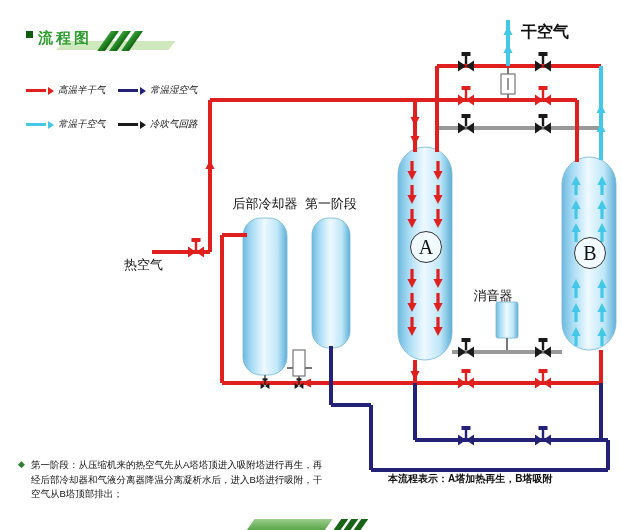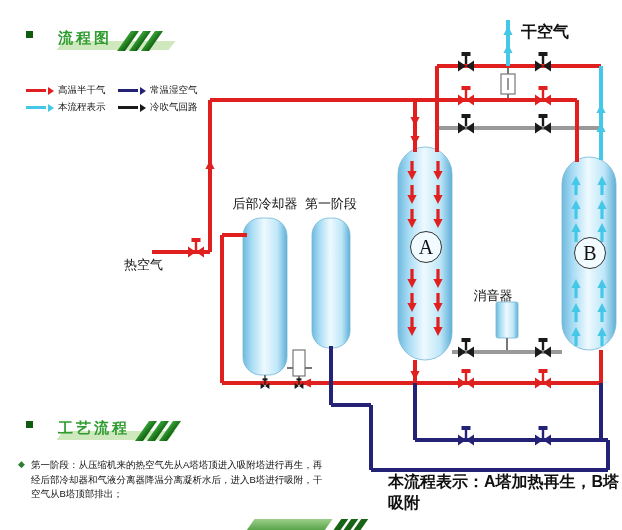--- a/index.html
+++ b/index.html
@@ -6,28 +6,28 @@
   .page{position:relative;width:622px;height:530px;background:#ffffff;overflow:hidden;
         font-family:"Liberation Sans",sans-serif;color:#111;}
   .abs{position:absolute;}
 
   
   .hdr{position:absolute;display:flex;align-items:flex-start;}
   .hdr .sq{width:7px;height:7px;background:#0f5c0f;margin-right:5px;margin-top:1px;}
   .hdr .band{position:absolute;left:34px;top:11px;width:112px;height:9px;background:#cfe8bd;
              transform:skewX(-38deg);z-index:0;}
   .hdr .txt{position:relative;z-index:1;font-size:15px;font-weight:bold;color:#2e9c2e;
-            letter-spacing:3px;line-height:1.1;white-space:nowrap;margin-left:20px;}
+            letter-spacing:3px;line-height:1.1;white-space:nowrap;}
   .hdr .stripes{position:relative;z-index:1;display:flex;gap:4px;margin-left:12px;margin-top:1px;}
   .hdr .stripes i{display:block;width:8px;height:20px;background:linear-gradient(100deg,#39a539,#0d5d0d);
                   transform:skewX(-35deg);}
 
   
   .legend{position:absolute;left:26px;top:84px;display:grid;grid-template-columns:92px 92px;
-          row-gap:4px;font-size:9.5px;}
+          row-gap:21px;font-size:9.5px;font-style:italic;}
   .legend .it{display:flex;align-items:center;gap:4px;white-space:nowrap;}
   .aline{display:inline-block;width:20px;height:3px;}
   .ahead{display:inline-block;width:0;height:0;border-style:solid;border-width:4px 0 4px 6px;
          border-color:transparent;margin-left:-2px;}
   .c-red{background:#e01f1f;} .h-red{border-left-color:#e01f1f;}
   .c-cyan{background:#45c8e8;} .h-cyan{border-left-color:#45c8e8;}
   .c-navy{background:#232277;} .h-navy{border-left-color:#232277;}
   .c-blk{background:#1a1a1a;} .h-blk{border-left-color:#1a1a1a;}
 
   
@@ -35,21 +35,21 @@
   .lbl-c{text-align:center;}
   .lbl-b{font-weight:bold;font-size:16px;}
   .circle{position:absolute;width:30px;height:30px;border:1.5px solid #333;border-radius:50%;
           background:#f2fbff;display:flex;align-items:center;justify-content:center;
           font-family:"Liberation Serif",serif;font-size:20px;color:#111;}
 
   
   .para{position:absolute;left:18px;top:458px;width:312px;font-size:9.5px;line-height:1.55;color:#111;}
   .para .bullet{position:absolute;left:0;top:0;color:#2e7d32;font-size:9px;}
   .para .ptxt{display:block;margin-left:13px;}
-  .note{position:absolute;left:388px;top:472px;font-size:16px;font-weight:bold;color:#111;}
+  .note{position:absolute;left:388px;top:472px;font-size:10px;font-weight:bold;color:#111;}
 
   
   .partial-hdr{position:absolute;left:250px;top:519px;display:flex;align-items:flex-start;}
   .partial-hdr .pband{display:block;width:78px;height:13px;background:linear-gradient(#9ccf8a,#4d9c3e);
                       transform:skewX(-35deg);}
   .partial-hdr .pstripes{display:flex;gap:3px;margin-left:8px;}
   .partial-hdr .pstripes i{display:block;width:7px;height:15px;background:#176417;transform:skewX(-35deg);}
 </style>
 </head>
 <body>
@@ -210,48 +210,38 @@
       <span>高温半干气</span>
     </span>
     <span class="it">
       <i class="aline c-navy"></i>
         <i class="ahead h-navy"></i>
       <span>常温湿空气</span>
     </span>
     <span class="it">
       <i class="aline c-cyan"></i>
         <i class="ahead h-cyan"></i>
-      <span>本流程表示</span>
+      <span>常温干空气</span>
     </span>
     <span class="it">
       <i class="aline c-blk"></i>
         <i class="ahead h-blk"></i>
       <span>冷吹气回路</span>
     </span>
   </div>
 
   <div class="lbl lbl-b" style="left:521px;top:22px">干空气</div>
   <div class="lbl" style="left:124px;top:256px">热空气</div>
   <div class="lbl lbl-c" style="left:223px;top:195px;width:84px">后部冷却器</div>
   <div class="lbl lbl-c" style="left:289px;top:195px;width:84px">第一阶段</div>
   <div class="lbl lbl-c" style="left:460px;top:287px;width:66px">消音器</div>
 
   <div class="circle" style="left:410px;top:231px">A</div>
   <div class="circle" style="left:574px;top:237px">B</div>
 
-  <div class="hdr" style="left:26px;top:420px">
-    <i class="sq"></i>
-    <i class="band"></i>
-    <span class="txt">工艺流程</span>
-    <span class="stripes">
-        <i></i>
-        <i></i>
-        <i></i>
-      </span>
-  </div>
 
   <div class="para">
     <span class="bullet">◆</span>
     <span class="ptxt">第一阶段：从压缩机来的热空气先从A塔塔顶进入吸附塔进行再生，再经后部冷却器和气液分离器降温分离凝析水后，进入B塔进行吸附，干空气从B塔顶部排出；</span>
   </div>
 
   <div class="note">本流程表示：A塔加热再生，B塔吸附</div>
 
   <div class="partial-hdr">
     <i class="pband"></i>

